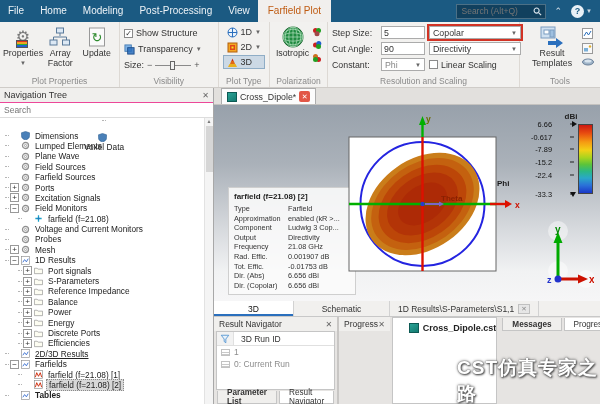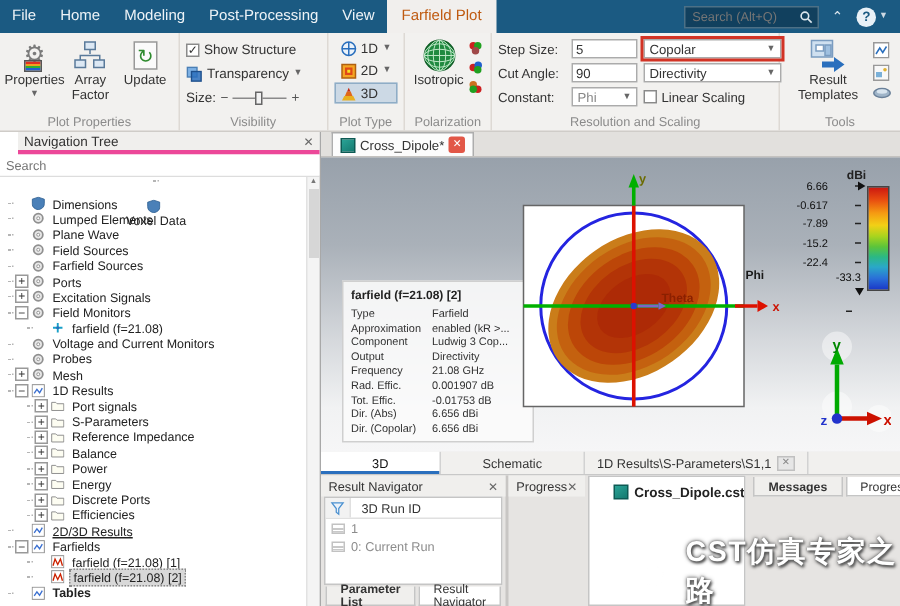--- a/index.html
+++ b/index.html
@@ -44,21 +44,21 @@
   .combo .arr{margin-left:auto;font-size:6px;color:#666;}
   .redbox{outline:2px solid #d23325;}
   .lincb{display:flex;align-items:center;gap:3px;font-size:8.8px;}
   .minicol{display:flex;flex-direction:column;gap:3px;justify-content:center;padding:2px 1px;}
   .minicol svg{width:10px;height:10px;}
   .toolmini{display:flex;flex-direction:column;gap:4px;justify-content:center;padding:2px 2px;}
   
   .nav{position:absolute;left:0;top:88px;width:214px;height:316px;background:#fff;
     border-right:1px solid #a8a8a8;display:flex;flex-direction:column;}
   .nav-h{height:15px;background:#f0efed;display:flex;align-items:center;padding:0 4px;
-    font-size:9px;color:#333;border-bottom:3px solid #ec4899;margin-left:12px;}
+    font-size:9px;color:#333;border-bottom:1px solid #ec4899;}
   .xbtn{margin-left:auto;color:#666;font-size:8px;}
   .nav-s{height:15px;border-bottom:1px solid #ddd;display:flex;}
   .nav-s input{flex:1;border:none;outline:none;font-size:8.5px;padding:0 4px;color:#333;
     font-family:"Liberation Sans",sans-serif;}
   .tree{flex:1;position:relative;padding:2px 10px 0 2px;overflow:hidden;}
   .trow{display:flex;align-items:center;height:10.4px;font-size:8.3px;color:#222;white-space:nowrap;}
   .conn{width:4px;border-top:1px dotted #b5b5b5;margin-right:1px;flex:0 0 4px;}
   .exp,.expsp{width:9px;height:9px;flex:0 0 9px;margin-right:2px;}
   .exp{border:1px solid #999;background:#fff;font-size:8px;line-height:7px;text-align:center;color:#333;}
   .tic{width:9px;height:9px;flex:0 0 9px;margin-right:3px;display:inline-flex;}
@@ -749,21 +749,21 @@
               <span class="ldash"></span>
             </div>
             <div class="ltick" style="top: 38.2933px;">
               <span>-15.2</span>
               <span class="ldash"></span>
             </div>
             <div class="ltick" style="top: 50.9059px;">
               <span>-22.4</span>
               <span class="ldash"></span>
             </div>
-            <div class="ltick" style="top: 70px; flex-direction: column;">
+            <div class="ltick" style="top: 70px;">
               <span>-33.3</span>
               <span class="ldash"></span>
             </div>
           </div>
         <div class="lbar"></div>
         <div class="lmark-t"></div>
         <div class="lmark-b"></div>
       </div>
     </div>
 

